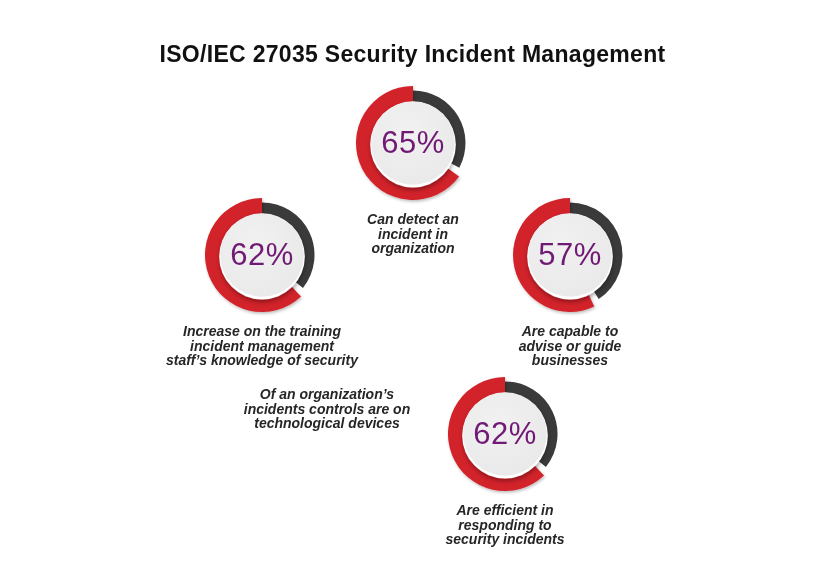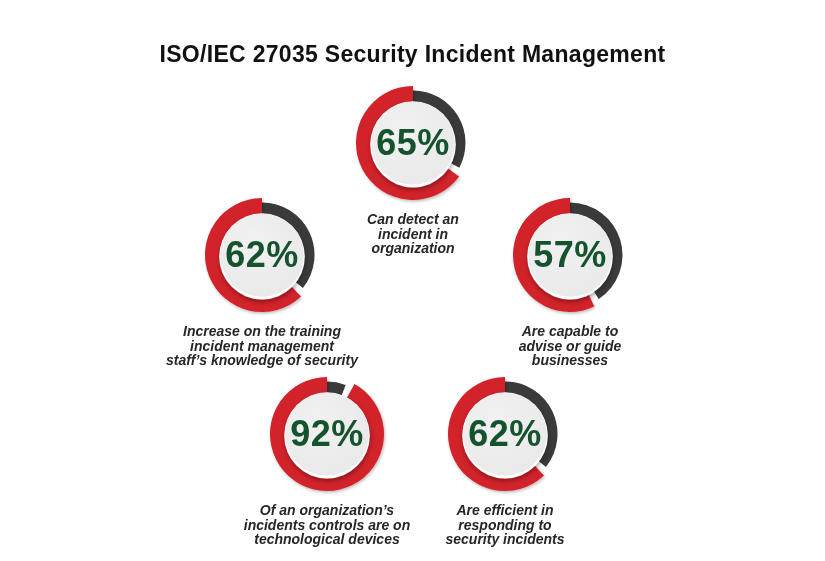--- a/index.html
+++ b/index.html
@@ -32,23 +32,23 @@
   .pos-0 { left: 413px; top: 85px; }
   .pos-1 { left: 262px; top: 197px; }
   .pos-2 { left: 570px; top: 197px; }
   .pos-3 { left: 327px; top: 376px; }
   .pos-4 { left: 505px; top: 376px; }
   .donut-wrap { position: relative; width: 116px; height: 116px; }
   .donut-svg { overflow: visible; display: block; }
   .pct {
     position: absolute; inset: 0;
     display: flex; align-items: center; justify-content: center;
-    font-size: 36px;
-    font-weight: bold;
-    color: #14532d;
+    font-size: 31px;
+    font-weight: normal;
+    color: #701a75;
     letter-spacing: 0.5px;
     pointer-events: none;
   }
   .caption {
     margin: 11px 0 0 0;
     text-align: center;
     font-size: 14px;
     font-weight: bold;
     line-height: 14.5px;
     color: #262626;
@@ -129,31 +129,20 @@
       <div class="pct">57%</div>
     </div>
     <figcaption class="caption">
       <div>Are capable to</div>
       <div>advise or guide</div>
       <div>businesses</div>
     </figcaption>
   </figure>
 
   <figure class="donut-item pos-3">
-    <div class="donut-wrap">
-      <svg class="donut-svg" width="116" height="116" viewBox="-58 -58 116 116">
-          <path d="M0.00 -52.50 A52.5 52.5 0 0 1 18.64 -49.08 L12.78 -33.65 A36 36 0 0 0 0.00 -36.00 Z" fill="#3a3a3a"></path>
-          <path d="M27.46 -49.95 A57 57 0 1 1 0.00 -57.00 L0.00 -36.00 A36 36 0 1 0 17.34 -31.55 Z" fill="#d2232b" filter="url(#edge-shadow)"></path>
-          <g filter="url(#disc-shadow)">
-            <circle cx="0" cy="1.6" r="42.8" fill="#ffffff"></circle>
-            <circle cx="0" cy="0" r="41.8" fill="url(#inner-grad)"></circle>
-          </g>
-        </svg>
-      <div class="pct">92%</div>
-    </div>
     <figcaption class="caption">
       <div>Of an organization’s</div>
       <div>incidents controls are on</div>
       <div>technological devices</div>
     </figcaption>
   </figure>
 
   <figure class="donut-item pos-4">
     <div class="donut-wrap">
       <svg class="donut-svg" width="116" height="116" viewBox="-58 -58 116 116">

